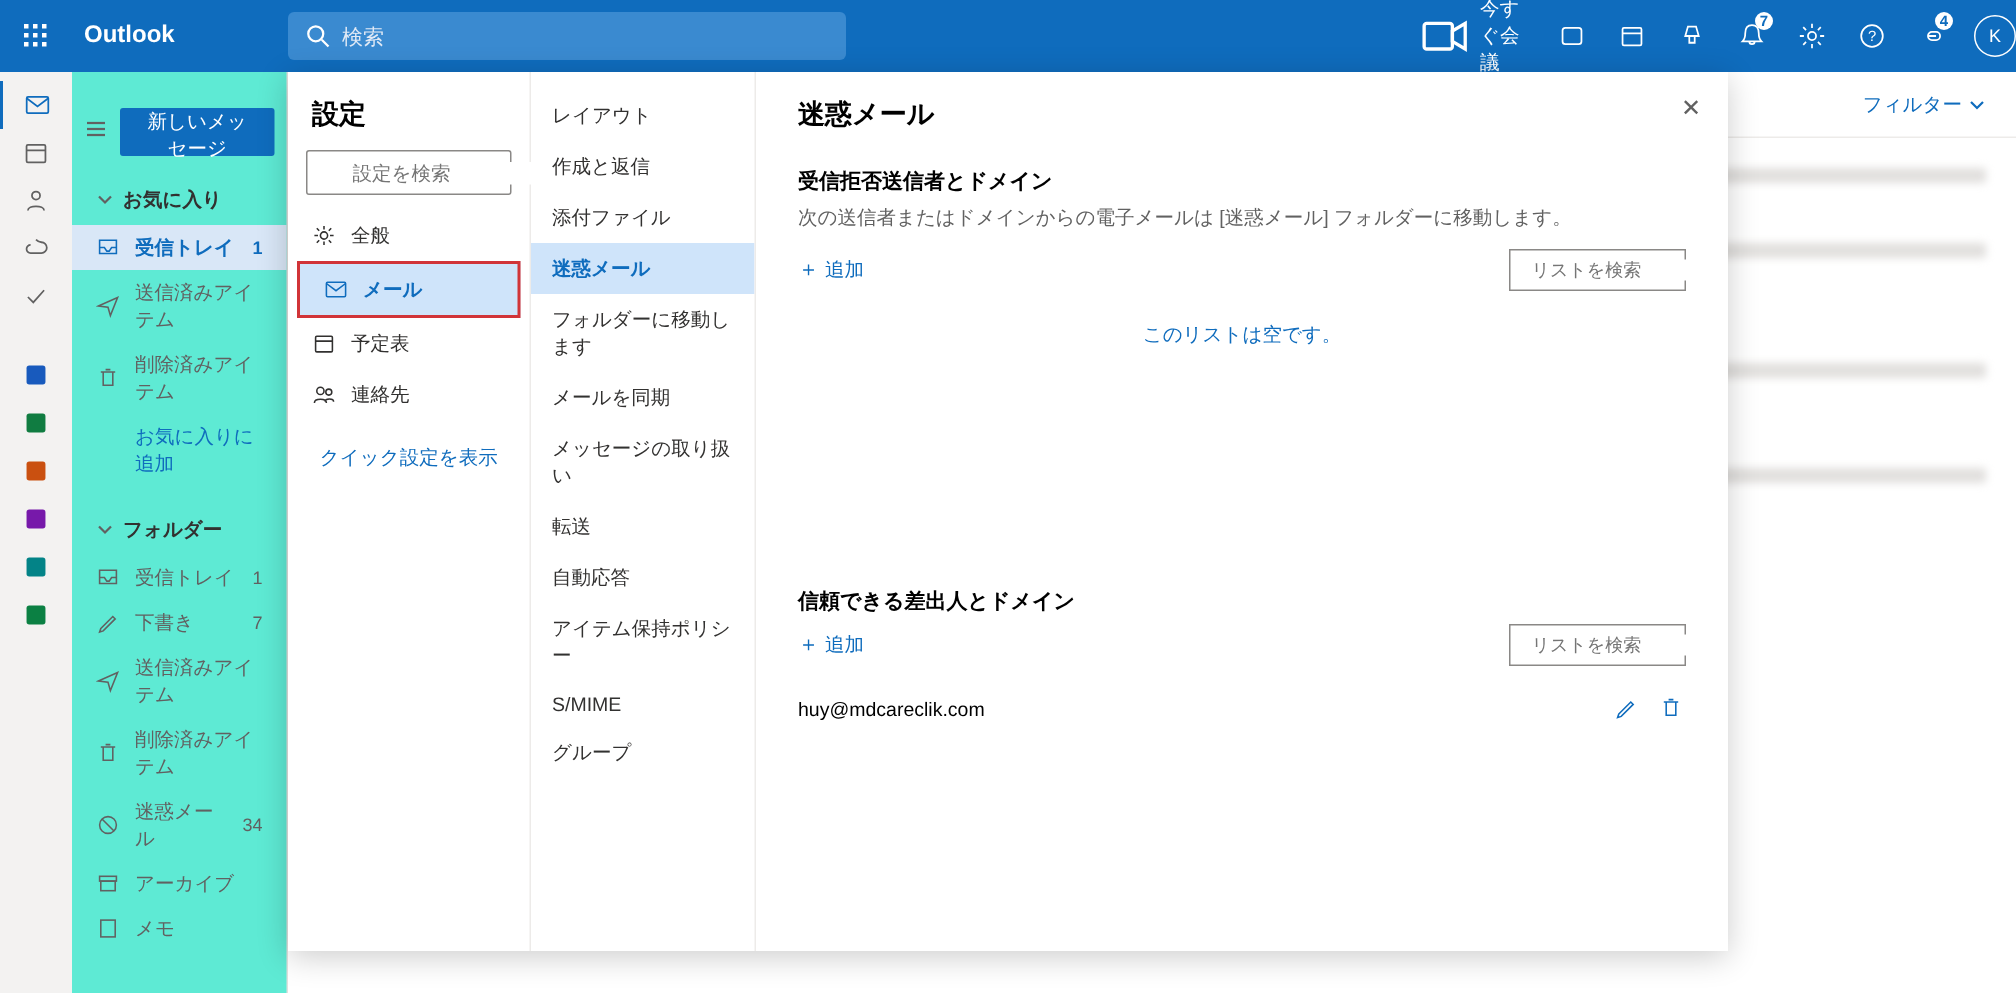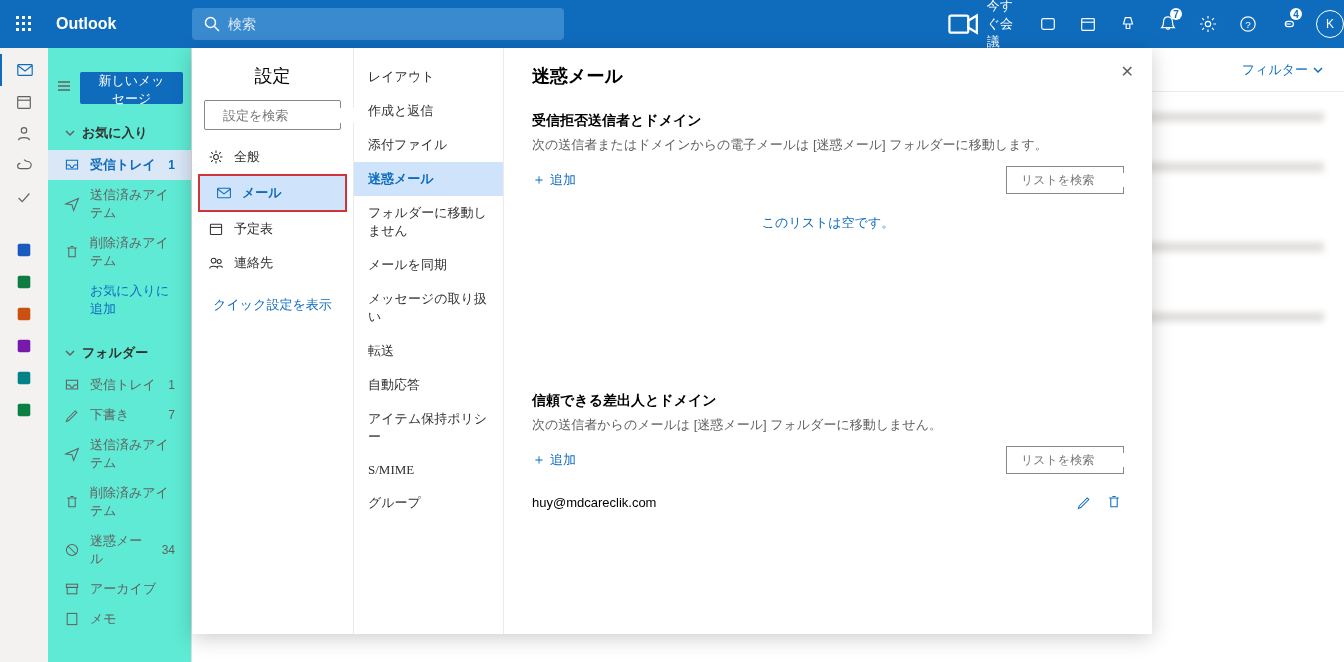--- a/index.html
+++ b/index.html
@@ -56,33 +56,33 @@
     .filter-btn { color: #0F6CBD; font-size: 13px; cursor: pointer; display: flex; align-items: center; gap: 4px; }
     .blur-row { height: 50px; padding: 8px 20px; display: flex; align-items: center; gap: 10px; }
     .blur-avatar { width: 32px; height: 32px; border-radius: 50%; background: #e1dfdd; }
     .blur-text { flex: 1; }
     .blur-line1 { height: 12px; background: #e1dfdd; border-radius: 2px; width: 80%; margin-bottom: 4px; filter: blur(3px); }
     .blur-line2 { height: 10px; background: #e1dfdd; border-radius: 2px; width: 30%; filter: blur(3px); }
     
     
     .dialog { position: absolute; left: 192px; top: 48px; width: 960px; height: 586px; background: #fff; box-shadow: 0 4px 20px rgba(0,0,0,0.2); display: flex; z-index: 100; }
     .dlg-col1 { width: 162px; border-right: 1px solid #edebe9; padding: 16px 0; }
-    .dlg-title { font-size: 18px; font-weight: 400; padding: 0 16px 12px; text-align: center; }
-    .dlg-search { margin: 0 12px 10px; height: 30px; border: 1px solid #8a8886; border-radius: 2px; display: flex; align-items: center; padding: 0 12px; gap: 6px; }
+    .dlg-title { font-size: 18px; font-weight: 700; padding: 0 16px 12px; }
+    .dlg-search { margin: 0 12px 10px; height: 30px; border: 1px solid #8a8886; border-radius: 2px; display: flex; align-items: center; padding: 0 24px; gap: 6px; }
     .dlg-search svg { width: 14px; height: 14px; fill: #616161; }
     .dlg-search input { border: none; outline: none; font-size: 13px; flex: 1; }
     .dlg-cat { display: flex; align-items: center; padding: 8px 16px; font-size: 13px; color: #323130; cursor: pointer; gap: 10px; }
     .dlg-cat svg { width: 16px; height: 16px; fill: #616161; }
     .dlg-cat.highlighted { border: 2px solid #d13438; margin: 0 6px; }
     .dlg-cat.selected { background: #cfe4fa; color: #0F6CBD; font-weight: 600; }
     .dlg-cat.selected svg { fill: #0F6CBD; }
     .quick-link { color: #0F6CBD; font-size: 13px; padding: 16px; cursor: pointer; text-align: center; }
     
     .dlg-col2 { width: 150px; border-right: 1px solid #edebe9; padding: 12px 0; overflow-y: auto; }
-    .dlg-sub { padding: 8px 14px; font-size: 13px; color: #323130; cursor: pointer; font-family: Liberation Serif, serif; }
+    .dlg-sub { padding: 8px 14px; font-size: 13px; color: #323130; cursor: pointer; }
     .dlg-sub.selected { background: #cfe4fa; color: #0F6CBD; font-weight: 600; }
     
     .dlg-content { flex: 1; padding: 16px 28px; overflow-y: auto; position: relative; }
     .dlg-close { position: absolute; top: 14px; right: 18px; cursor: pointer; color: #616161; font-size: 16px; }
     .dlg-h1 { font-size: 18px; font-weight: 600; margin-bottom: 24px; }
     .dlg-h2 { font-size: 14px; font-weight: 600; margin-bottom: 6px; }
     .dlg-desc { font-size: 13px; color: #616161; margin-bottom: 12px; }
     .add-search-row { display: flex; justify-content: space-between; align-items: center; margin-bottom: 10px; }
     .add-btn { color: #0F6CBD; font-size: 13px; cursor: pointer; display: flex; align-items: center; gap: 4px; }
     .list-search { width: 118px; height: 28px; border: 1px solid #8a8886; display: flex; align-items: center; padding: 0 8px; gap: 6px; }
@@ -418,21 +418,21 @@
         </div>
       </div>
     <div class="quick-link">クイック設定を表示</div>
   </div>
   <div class="dlg-col2">
     <div id="settings-subcategories">
         <div class="dlg-sub">レイアウト</div>
         <div class="dlg-sub">作成と返信</div>
         <div class="dlg-sub">添付ファイル</div>
         <div class="dlg-sub selected">迷惑メール</div>
-        <div class="dlg-sub">フォルダーに移動しません</div>
+        <div class="dlg-sub">フォルダーに移動します</div>
         <div class="dlg-sub">メールを同期</div>
         <div class="dlg-sub">メッセージの取り扱い</div>
         <div class="dlg-sub">転送</div>
         <div class="dlg-sub">自動応答</div>
         <div class="dlg-sub">アイテム保持ポリシー</div>
         <div class="dlg-sub">S/MIME</div>
         <div class="dlg-sub">グループ</div>
       </div>
   </div>
   <div class="dlg-content">
@@ -451,21 +451,20 @@
             <circle cx="6.5" cy="6.5" r="5" fill="none" stroke="#616161" stroke-width="1.3"></circle>
             <line x1="10.5" y1="10.5" x2="15" y2="15" stroke="#616161" stroke-width="1.3"></line>
           </svg>
         <input placeholder="リストを検索" style="">
       </div>
     </div>
     <div class="empty-msg">このリストは空です。</div>
     <div class="section-gap-lg"></div>
 
     <div class="dlg-h2">信頼できる差出人とドメイン</div>
-    <div class="dlg-desc">次の送信者からのメールは [迷惑メール] フォルダーに移動しません。</div>
     <div class="add-search-row">
       <div class="add-btn">
         <span style="font-size:14px">＋</span>
           <span>追加</span>
       </div>
       <div class="list-search">
         <svg viewBox="0 0 16 16">
             <circle cx="6.5" cy="6.5" r="5" fill="none" stroke="#616161" stroke-width="1.3"></circle>
             <line x1="10.5" y1="10.5" x2="15" y2="15" stroke="#616161" stroke-width="1.3"></line>
           </svg>

